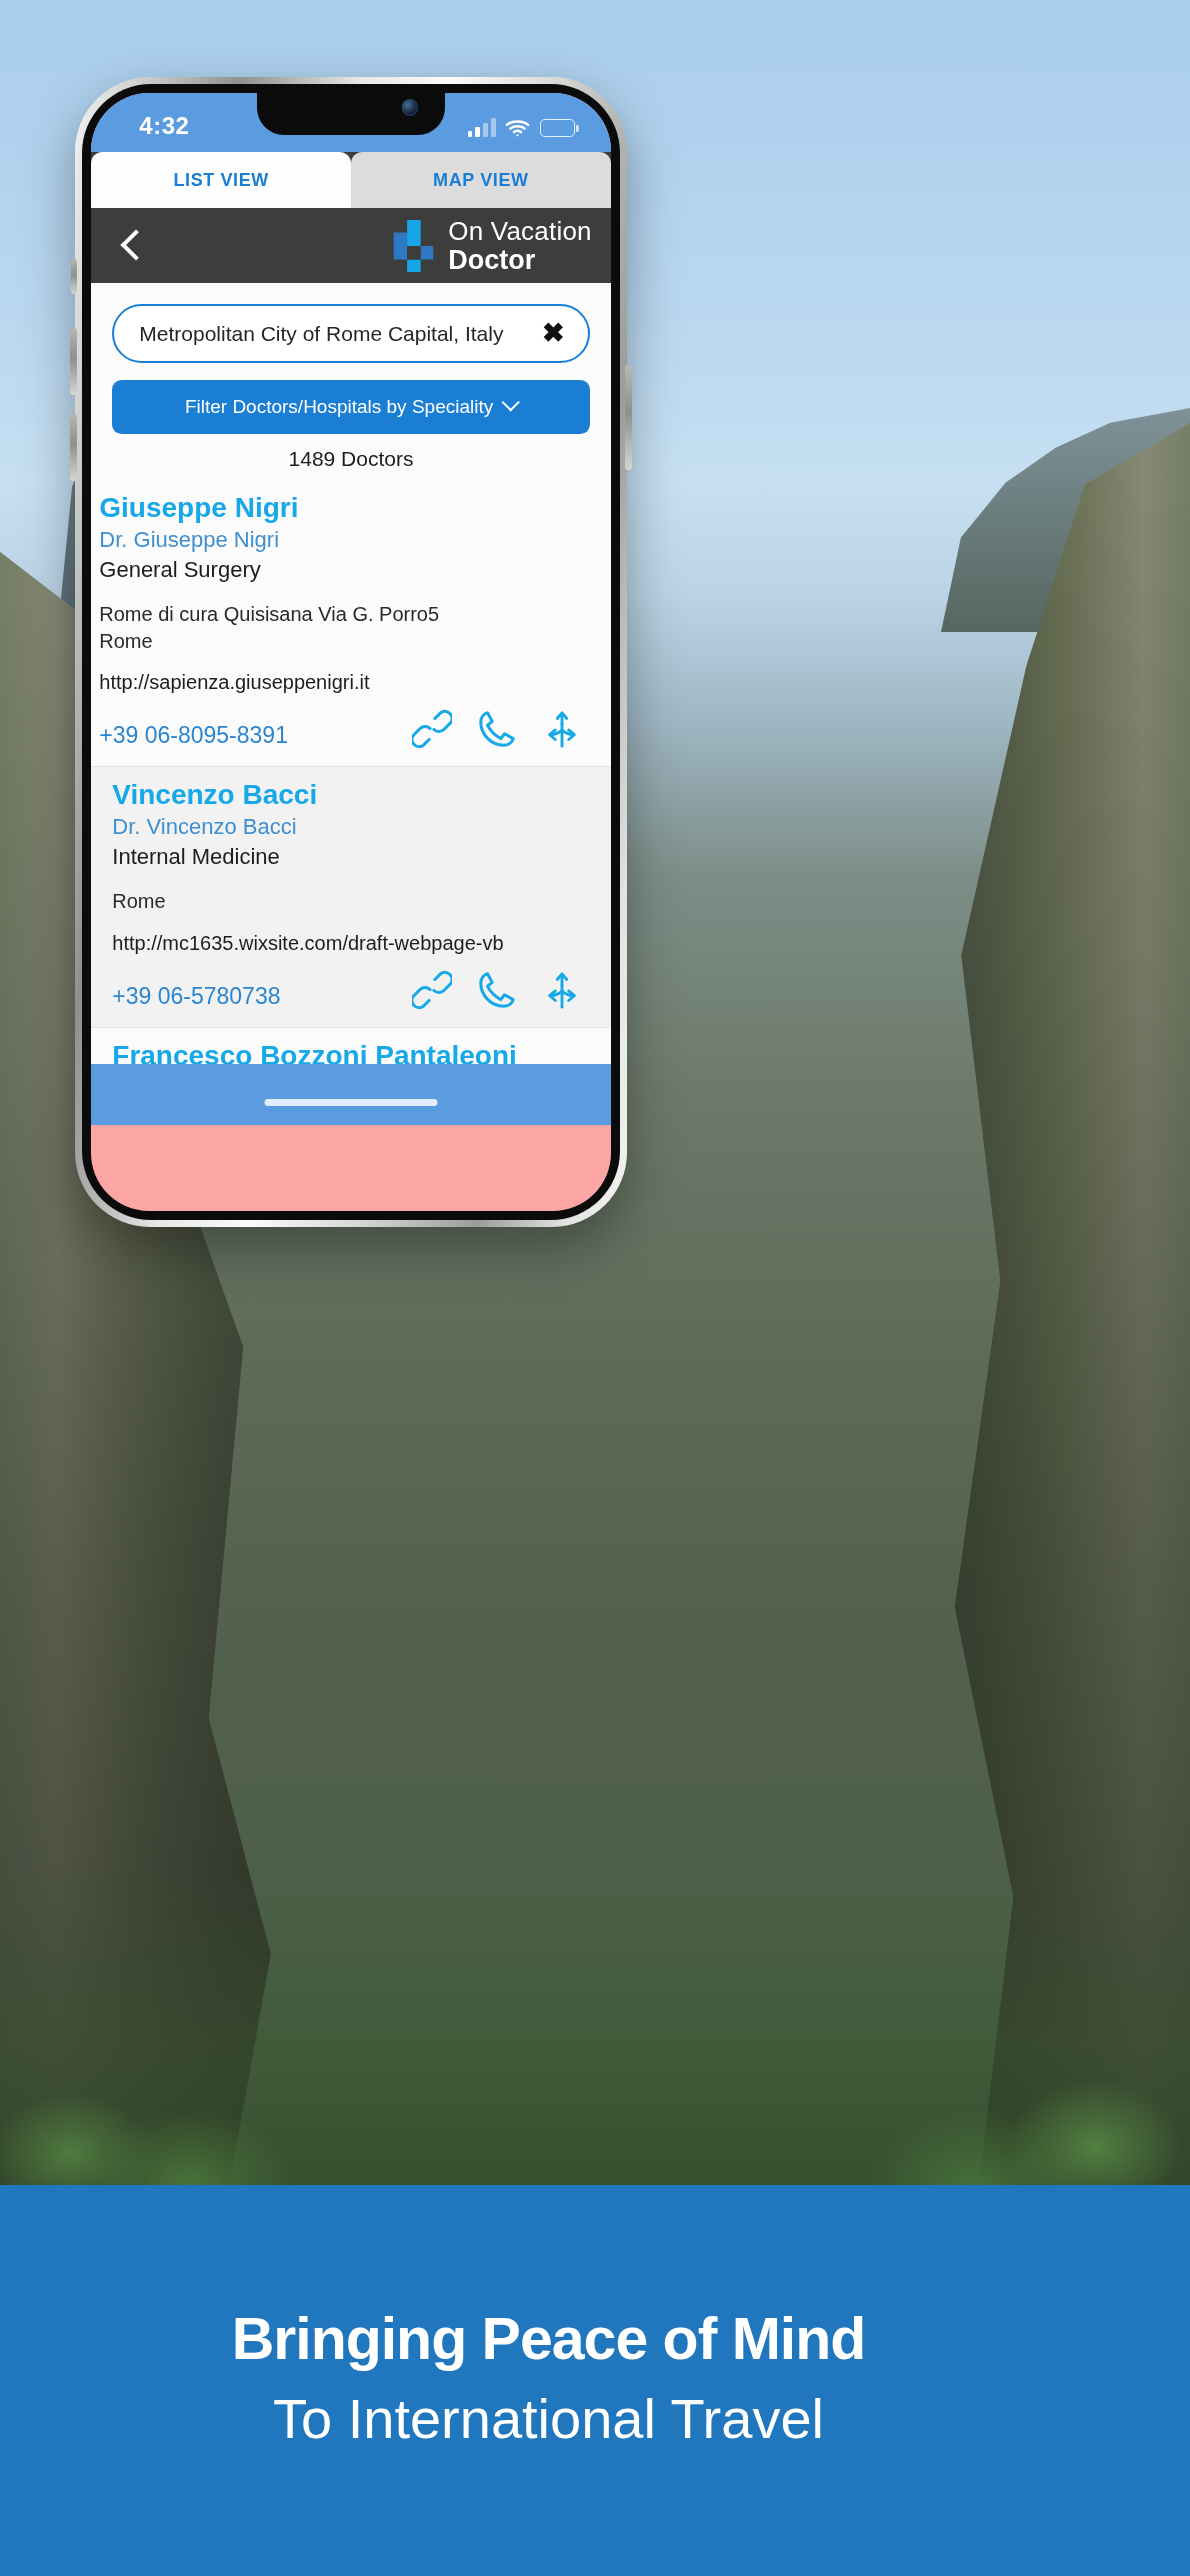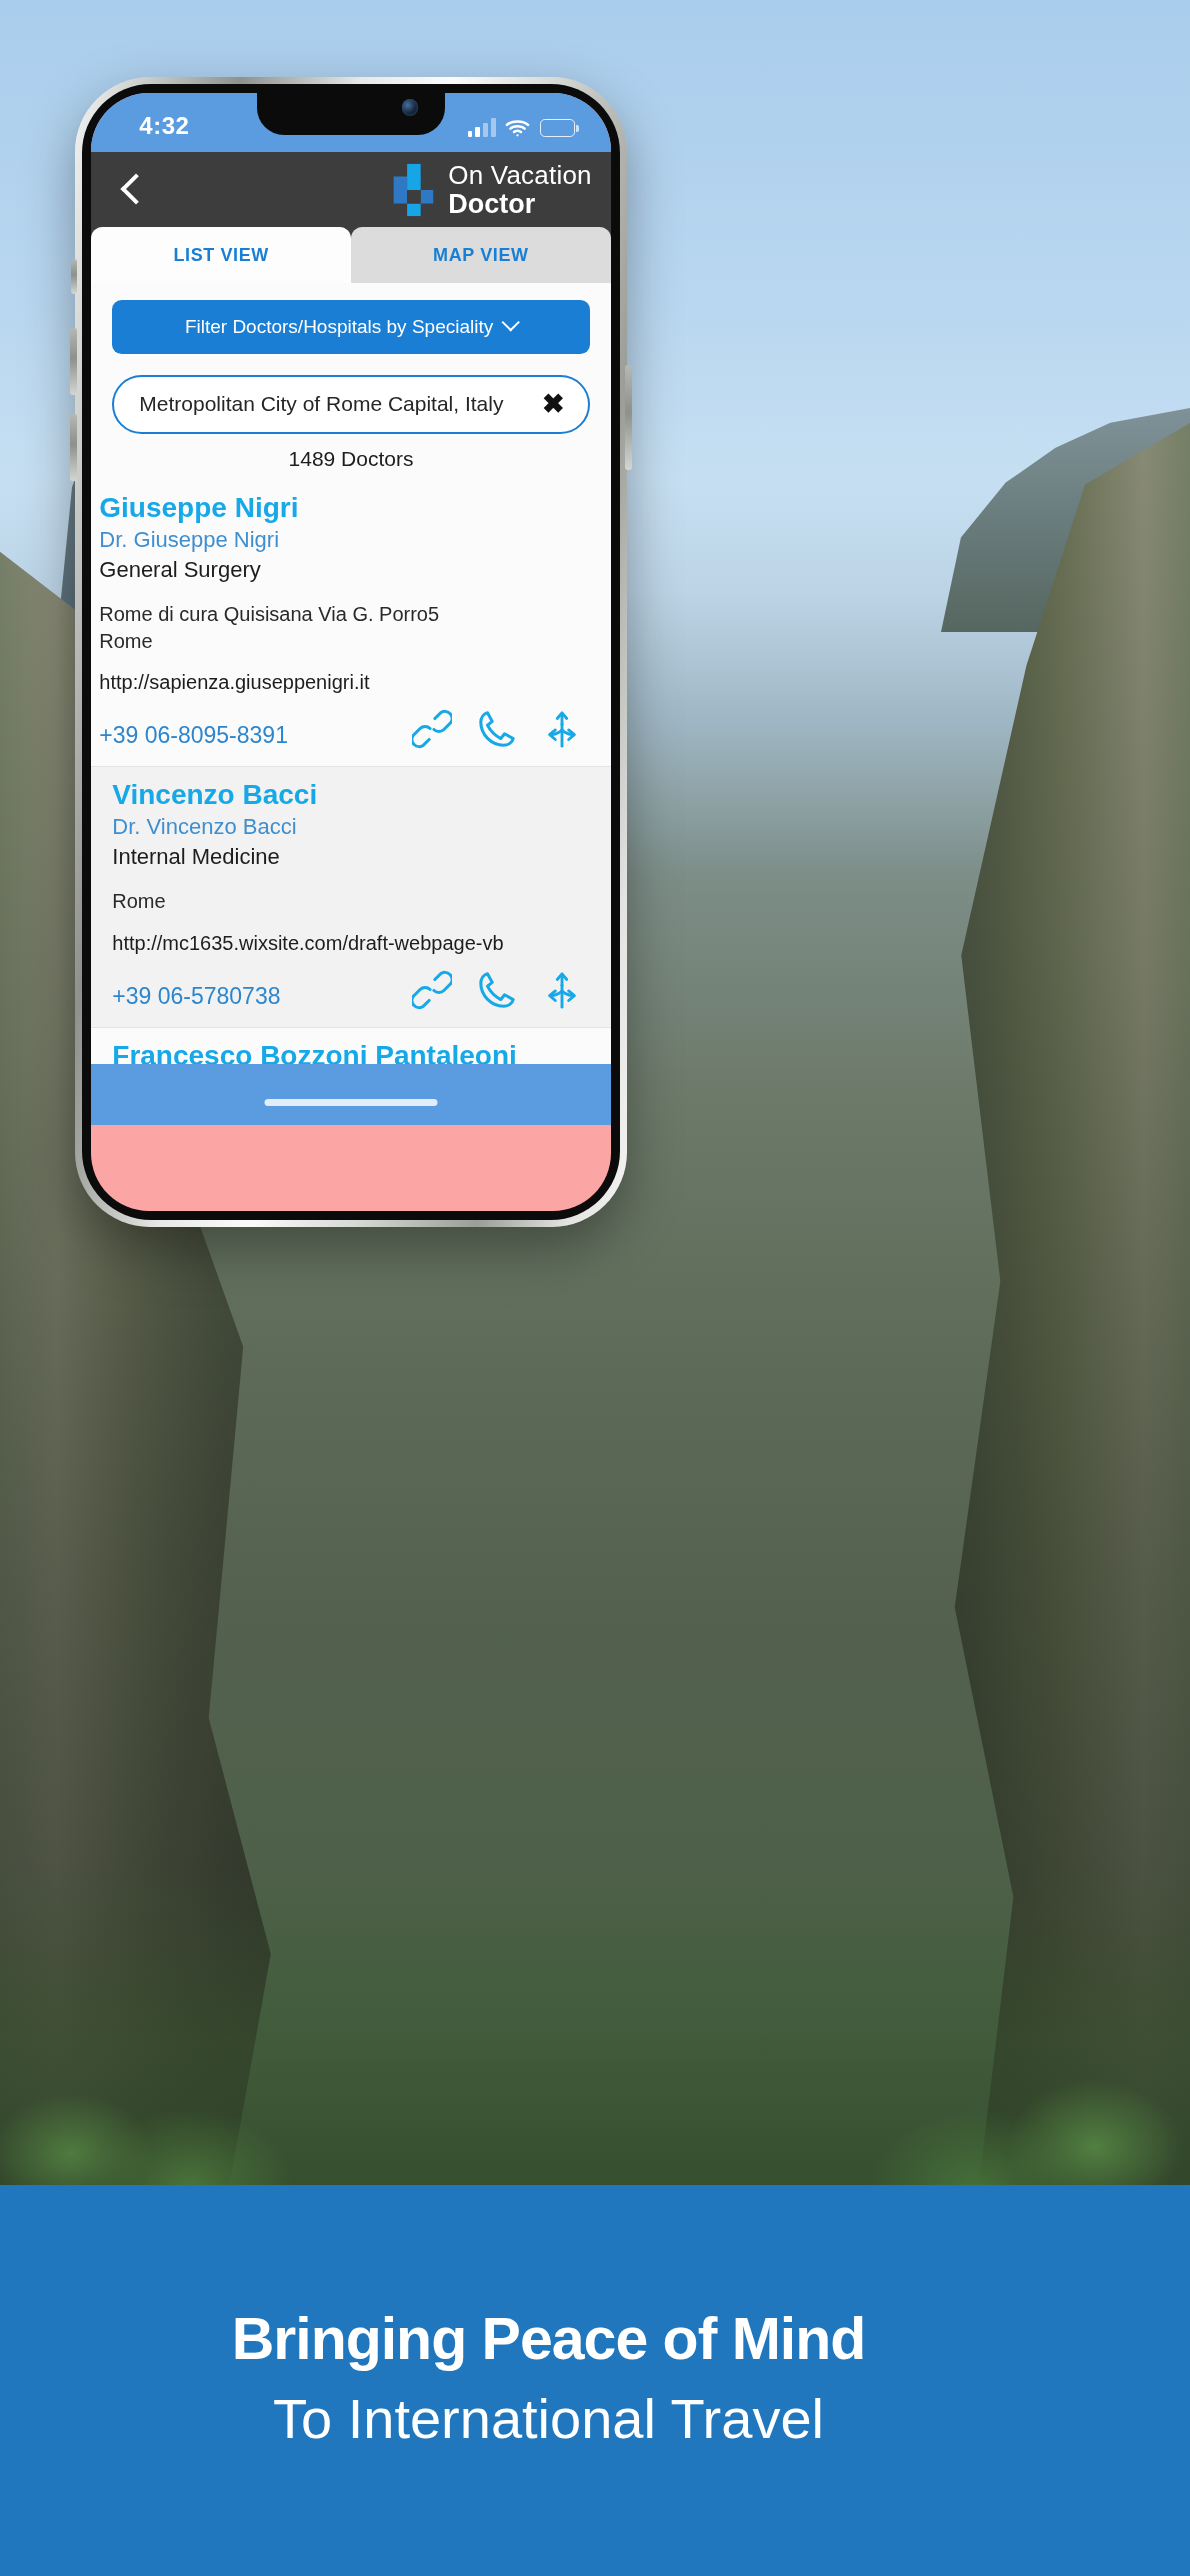--- a/index.html
+++ b/index.html
@@ -318,20 +318,25 @@
               <path d="M2 7.2 C7 2.4, 19 2.4, 24 7.2"></path>
               <path d="M5.6 11 C9 7.8, 17 7.8, 20.4 11"></path>
               <path d="M9.4 14.6 C11.2 12.9, 14.8 12.9, 16.6 14.6"></path>
               <circle cx="13" cy="18" r="1.2" fill="#ffffff" stroke="none"></circle>
             </svg>
           </span>
           <span class="battery">
             <span class="lvl"></span>
           </span>
         </div>
+      </div>
+
+      <div id="tabs">
+        <div class="tab active">LIST VIEW</div>
+        <div class="tab inactive">MAP VIEW</div>
       </div>
 
       <div id="app-header">
         <div id="back-chevron"></div>
         <div id="brand">
           <span id="brand-mark">
             <svg viewBox="0 0 58 58">
               <rect x="25" y="2" width="14" height="14" fill="#16a6e8"></rect>
               <rect x="11" y="15" width="14" height="14" fill="#2f78c4"></rect>
               <rect x="25" y="15" width="14" height="14" fill="#16a6e8"></rect>
@@ -343,37 +348,32 @@
               <rect x="25" y="29" width="14" height="14" fill="#3d3d3d"></rect>
             </svg>
           </span>
           <span id="brand-text">
             <span class="t1">On Vacation</span>
             <span class="t2">Doctor</span>
           </span>
         </div>
       </div>
 
-      <div id="tabs">
-        <div class="tab active">LIST VIEW</div>
-        <div class="tab inactive">MAP VIEW</div>
-      </div>
-
       <div id="app-body">
-
-        <div id="filter-btn">
-          <span>Filter Doctors/Hospitals by Speciality</span>
-          <span class="chev-dn"></span>
-        </div>
 
         <div id="search-wrap">
           <div id="search-box">
             <span id="search-value">Metropolitan City of Rome Capital, Italy</span>
             <span id="search-clear">✖</span>
           </div>
+        </div>
+
+        <div id="filter-btn">
+          <span>Filter Doctors/Hospitals by Speciality</span>
+          <span class="chev-dn"></span>
         </div>
 
         <div id="result-count">1489 Doctors</div>
 
         <div id="doctor-list">
 
           <div class="card">
             <div class="name">Giuseppe Nigri</div>
             <div class="drname">Dr. Giuseppe Nigri</div>
             <div class="speciality">General Surgery</div>

